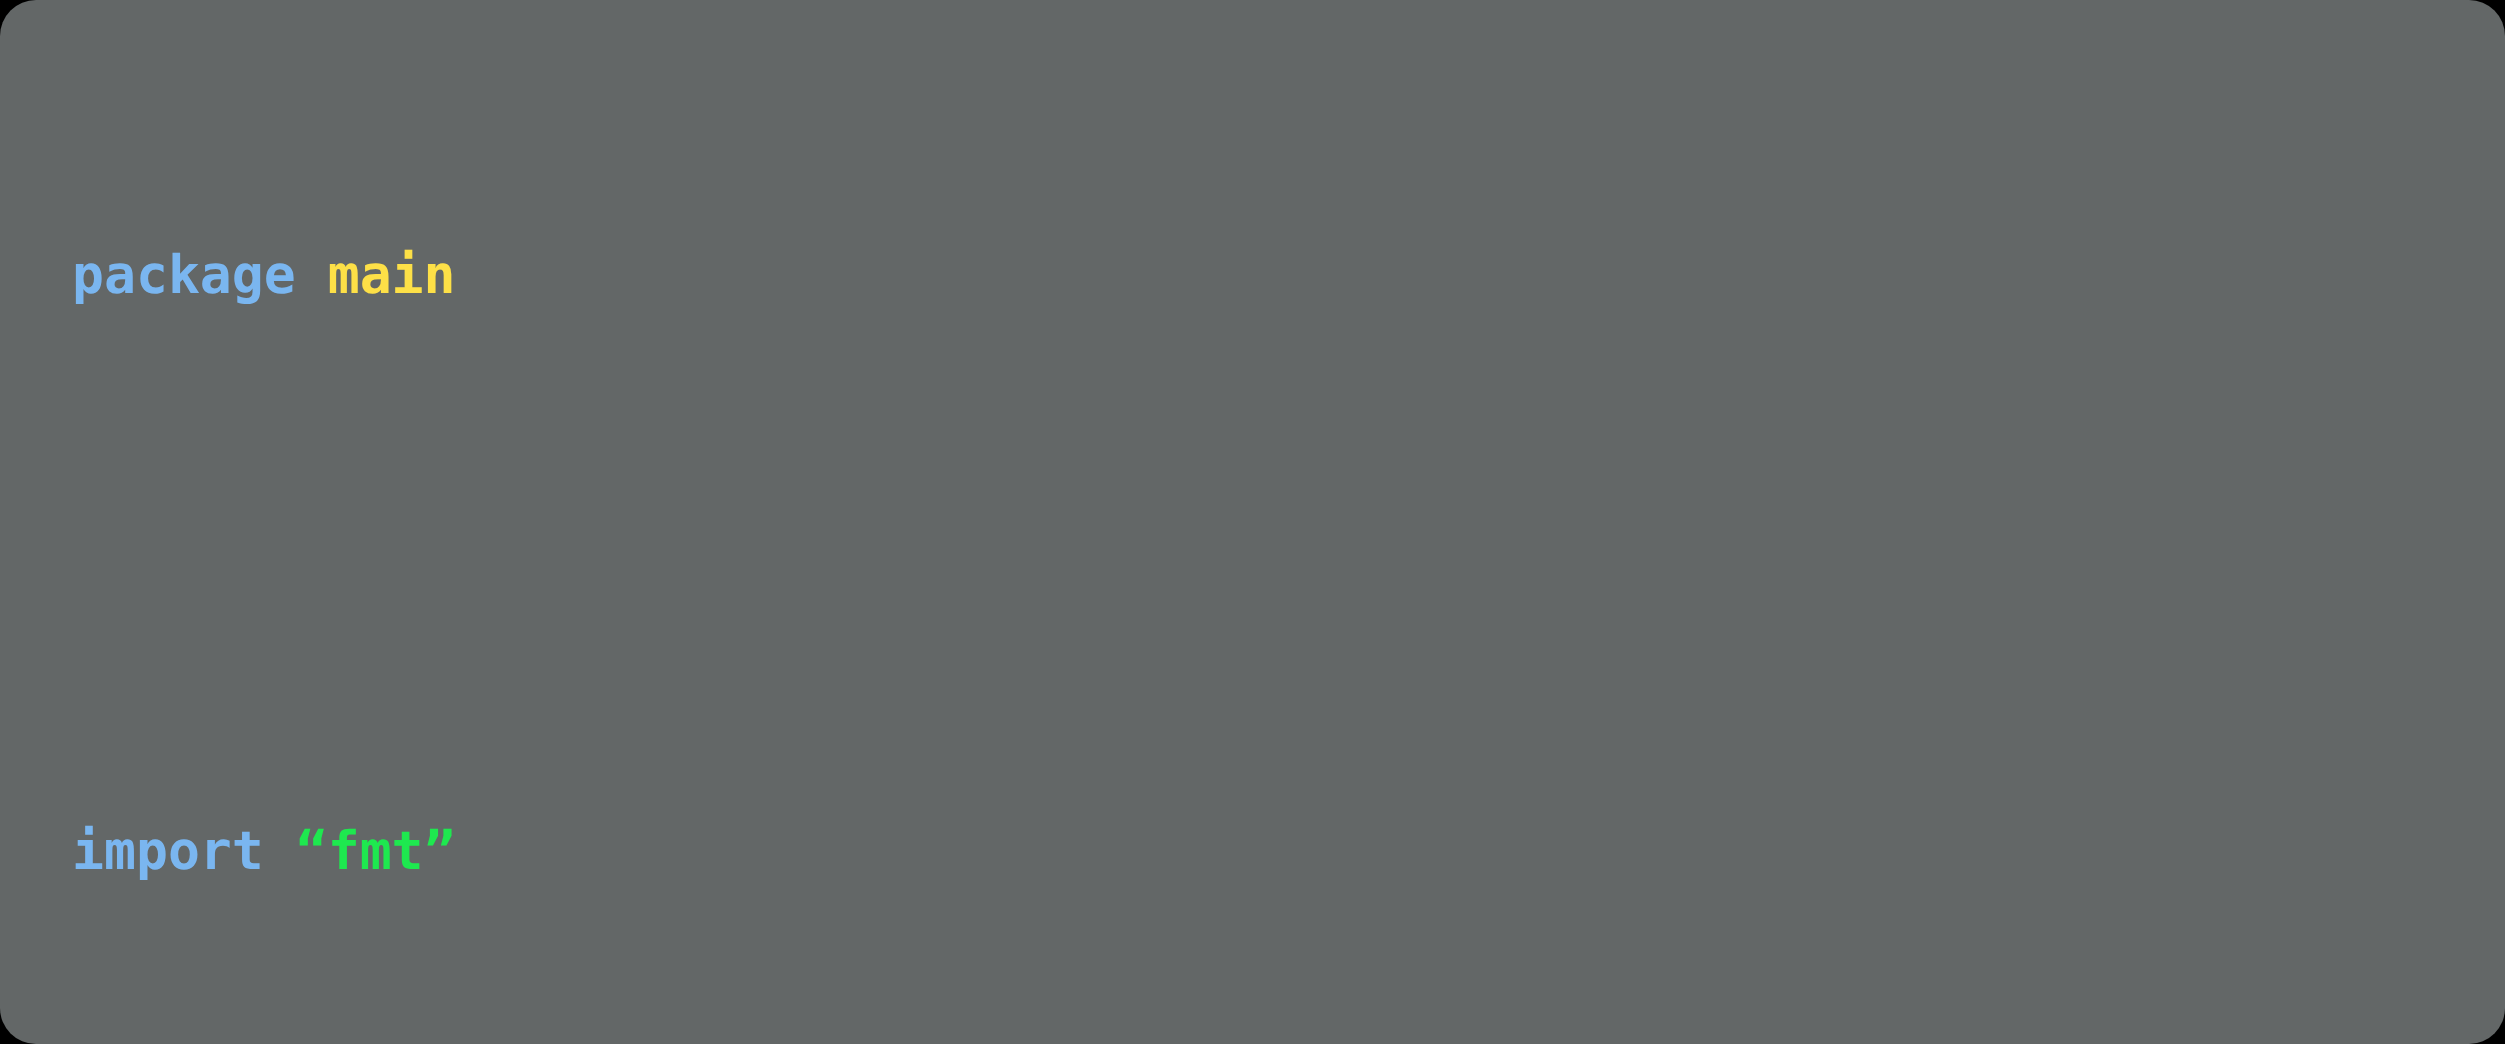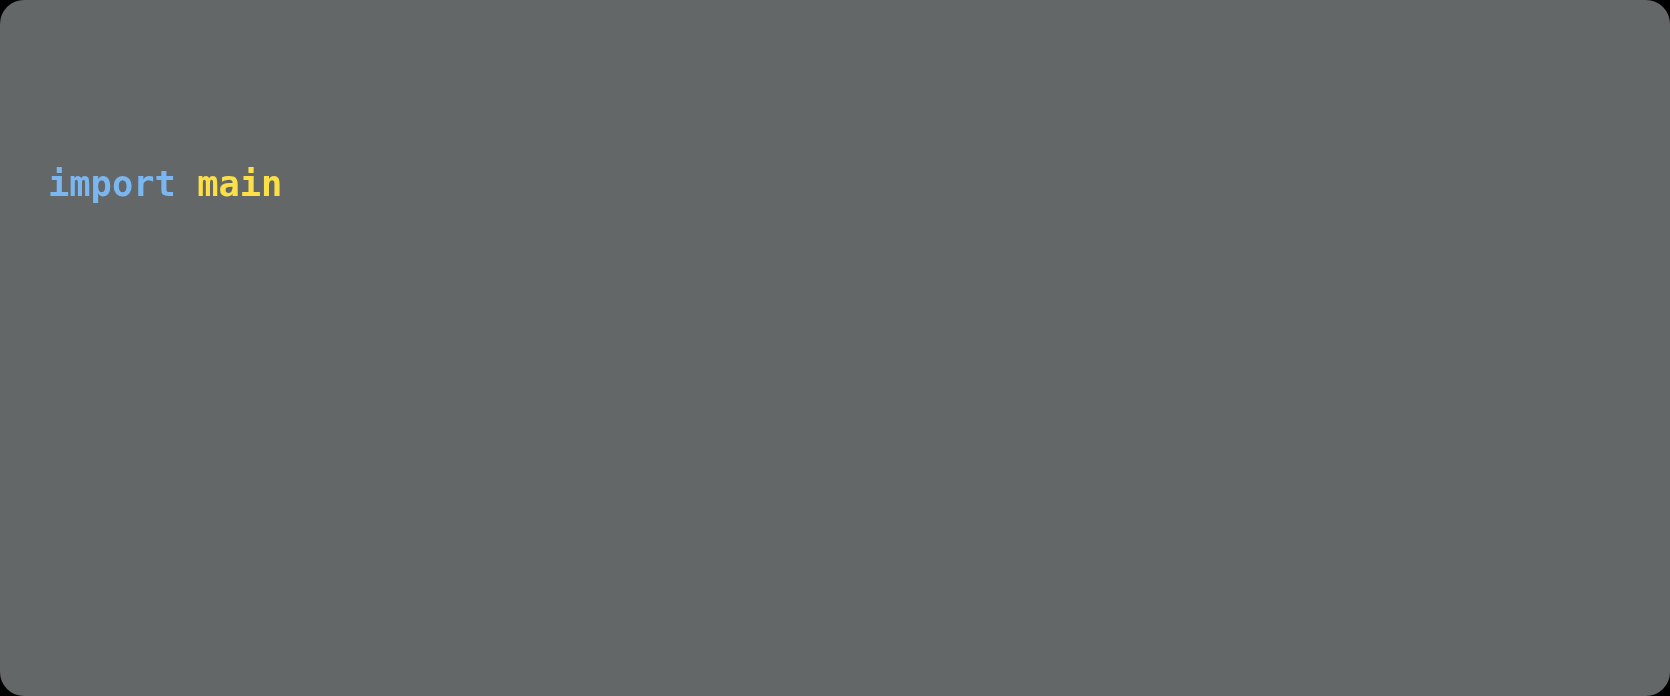--- a/index.html
+++ b/index.html
@@ -22,22 +22,23 @@
   .line { height: 64px; display: block; }
   .kw { color: #7ab6f0; }
   .str { color: #1ee84f; }
   .pl { color: #fde047; }
 </style>
 </head>
 <body>
 
 <div class="panel">
   <div class="code">
-    <span class="line"><span class="kw">import</span><span class="pl"> main</span></span>
+    <span class="line"><span class="kw">package</span><span class="pl"> main</span></span>
     <span class="line"></span>
+    <span class="line"><span class="kw">import</span><span class="pl"> </span><span class="str">“fmt”</span></span>
     
     
     
     
     
     
     
   </div>
 </div>
 

